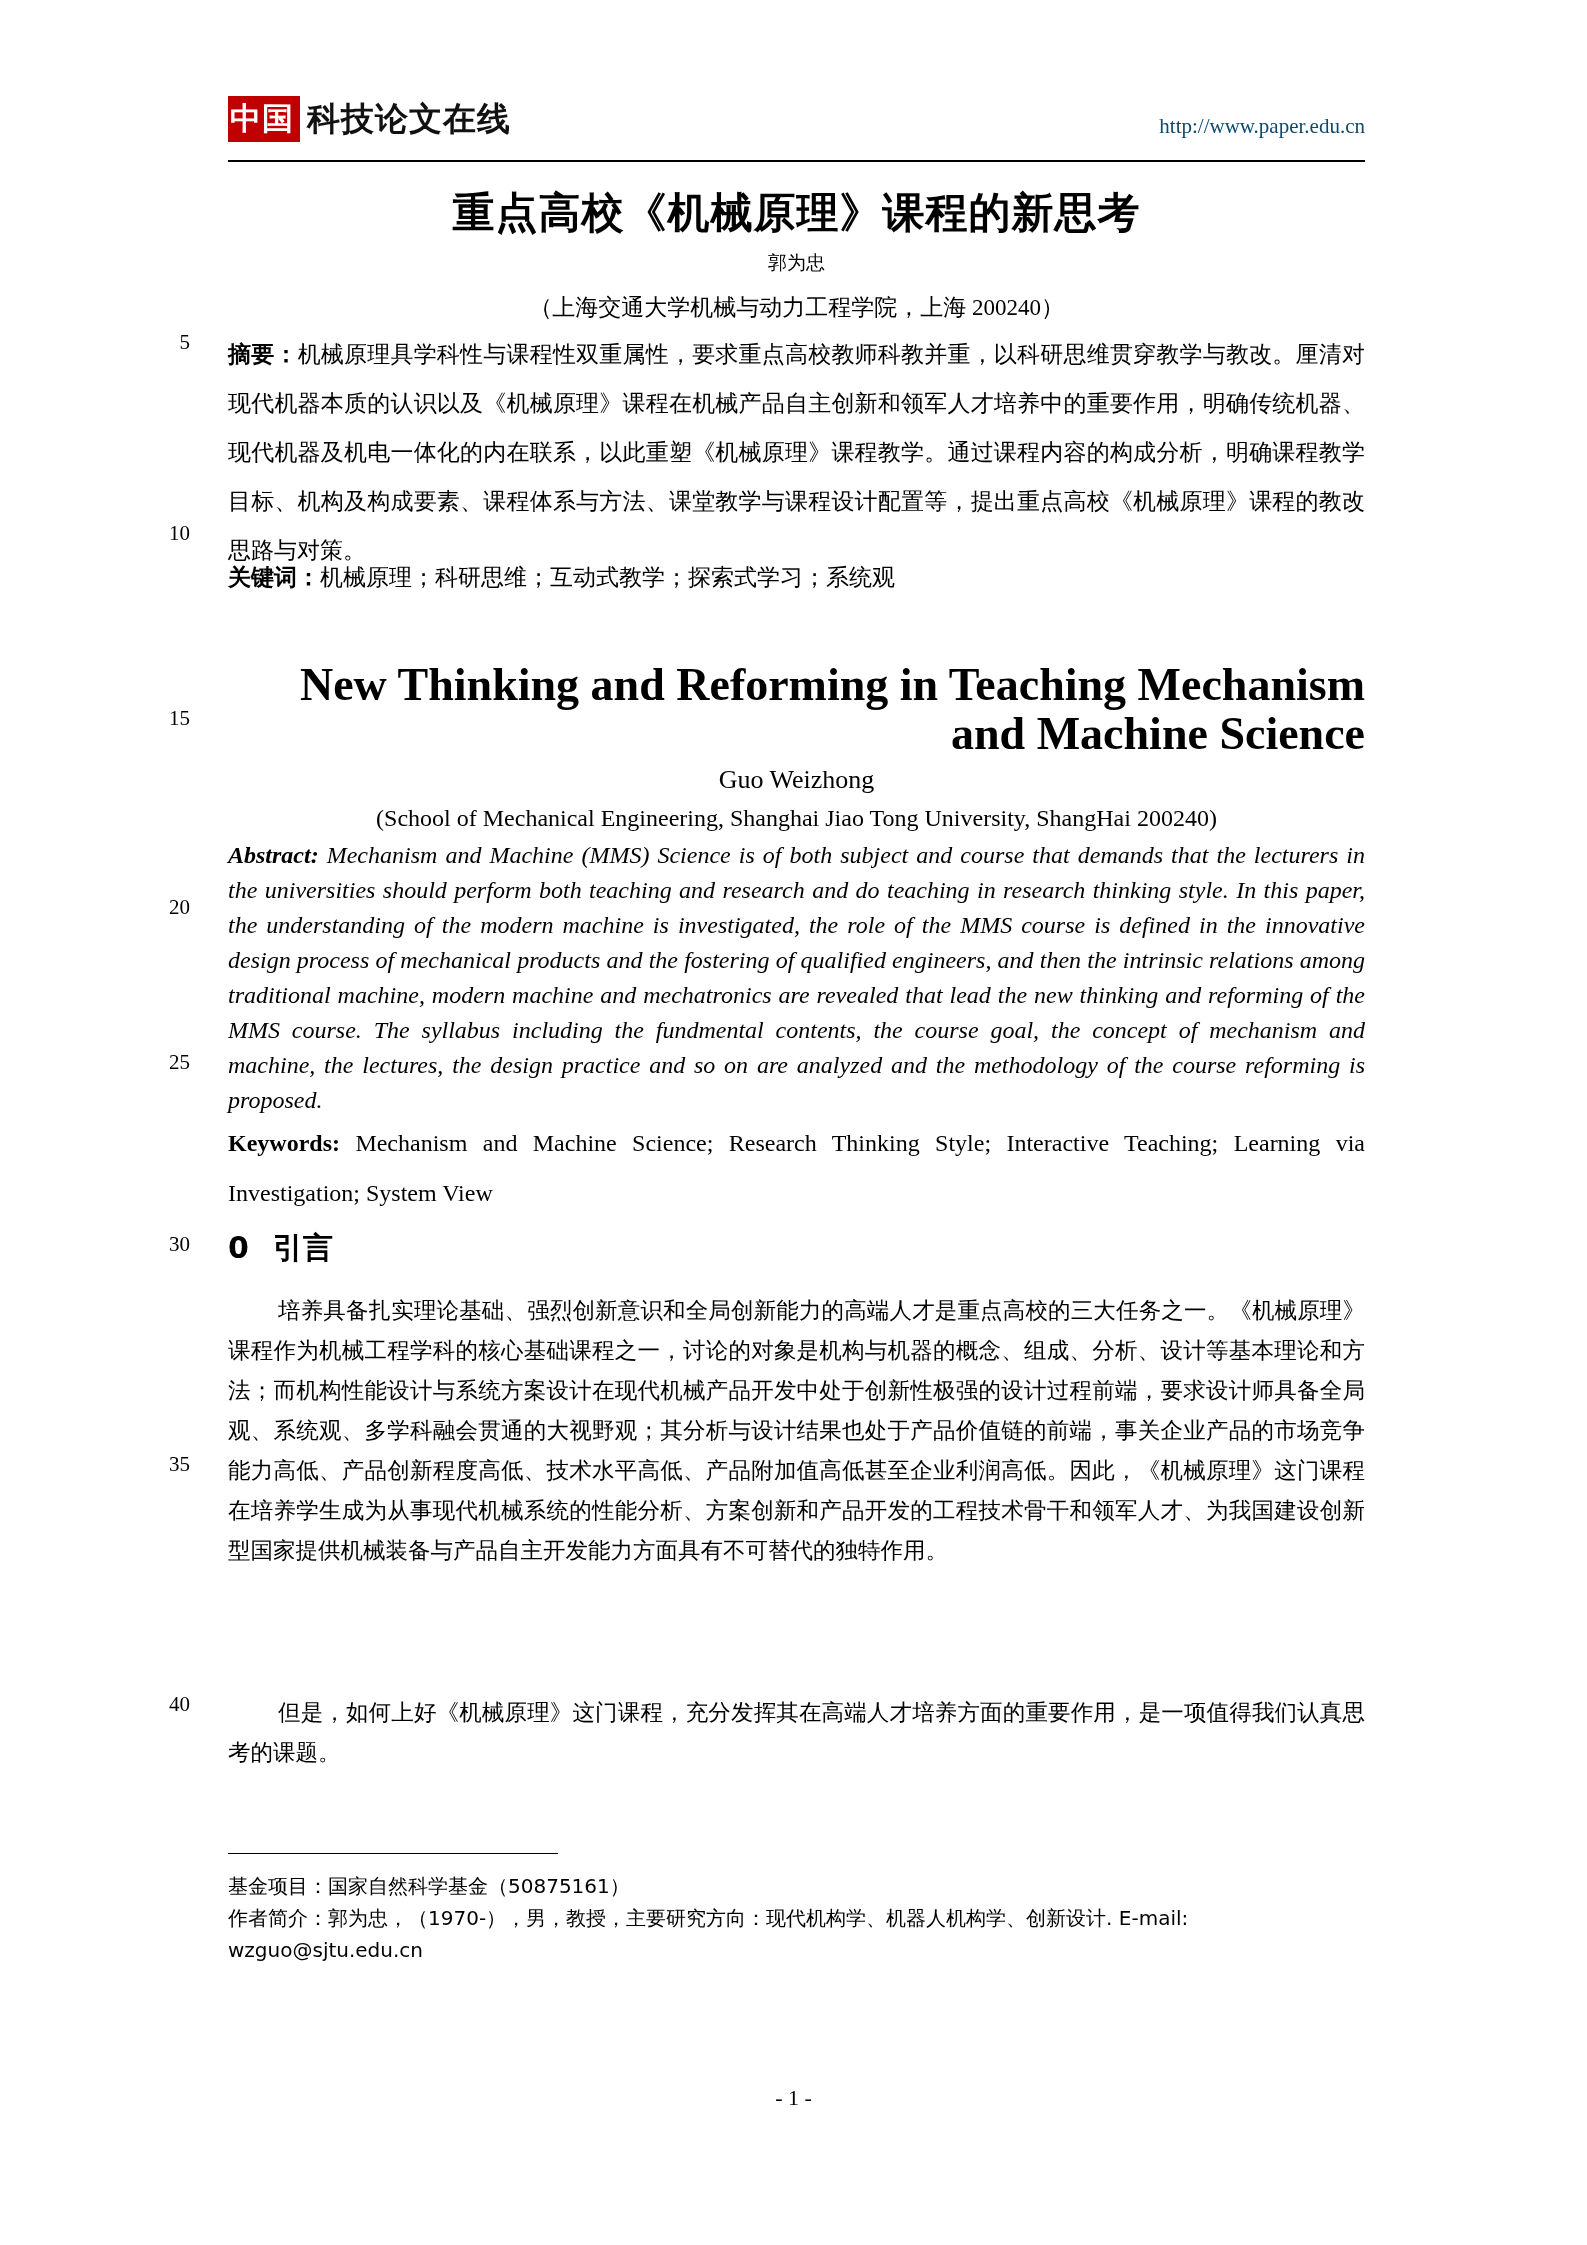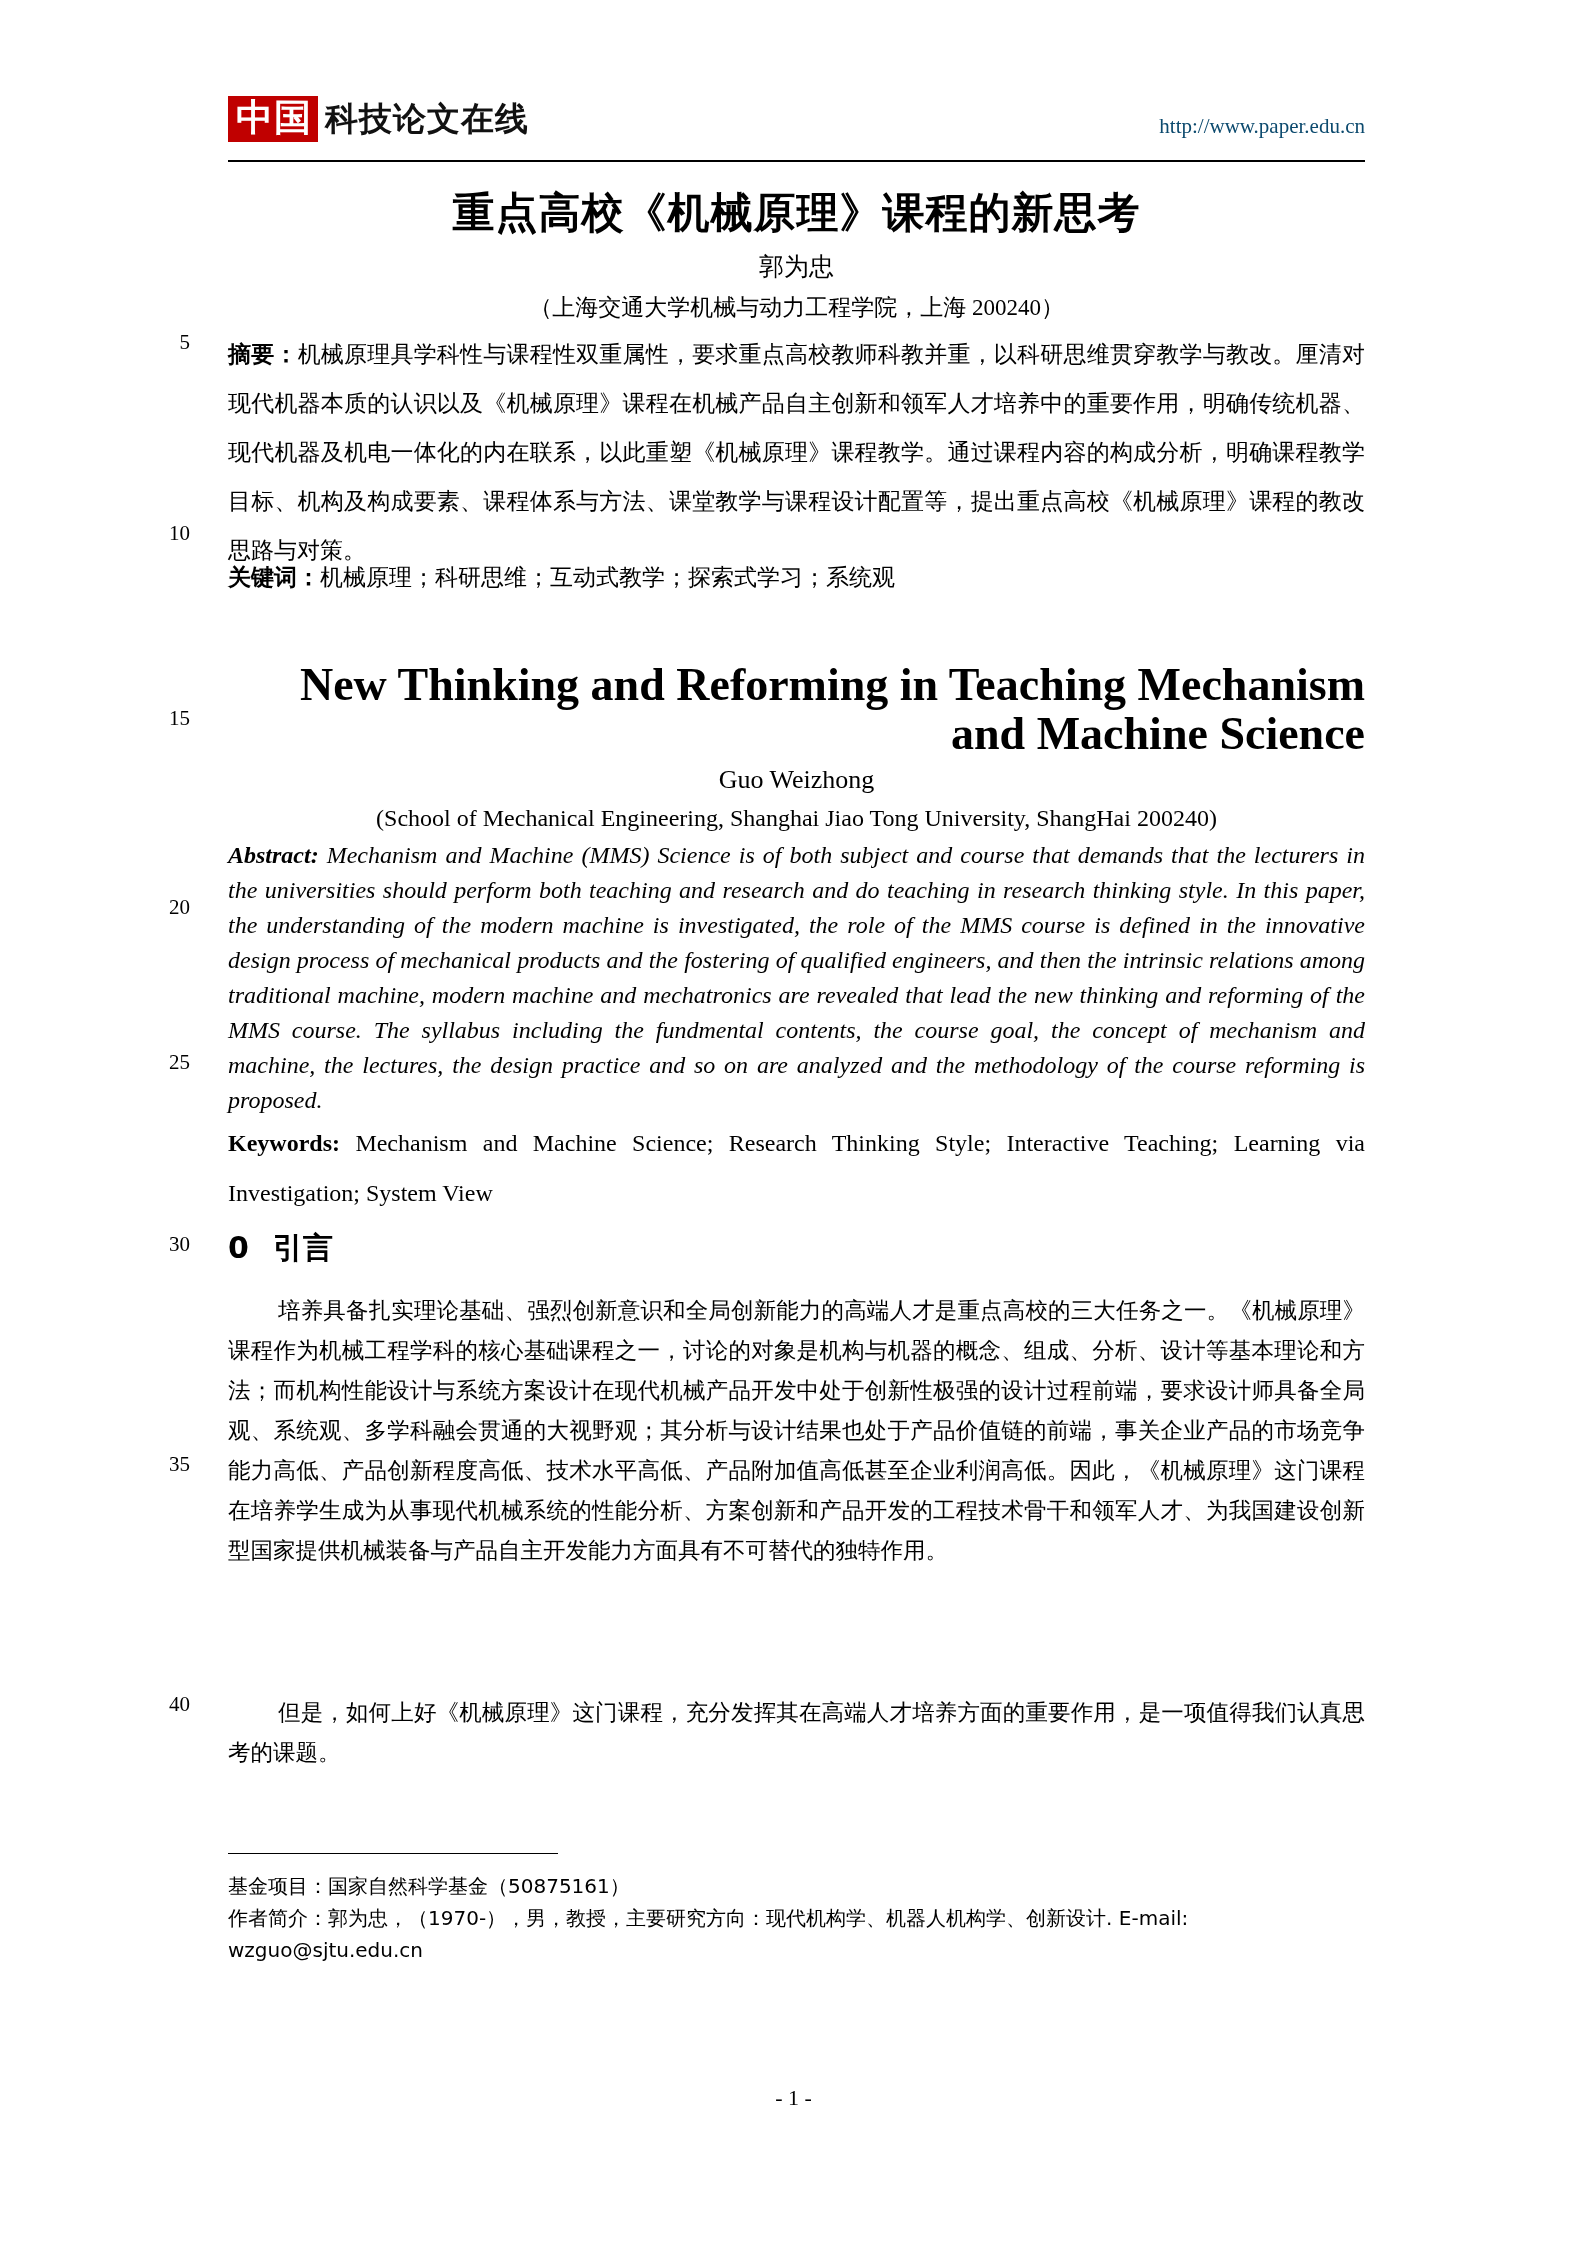--- a/index.html
+++ b/index.html
@@ -34,23 +34,23 @@
     top: 0;
     display: flex;
     align-items: center;
     height: 46px;
   }
   .logo-block {
     background: #c00000;
     color: #ffffff;
     font-family: "DejaVu Sans", sans-serif;
     font-weight: bold;
-    font-size: 37px;
+    font-size: 31px;
     line-height: 40px;
-    padding: 2px 6px 4px 8px;
+    padding: 2px 6px 4px 2px;
     letter-spacing: 1px;
   }
   .logo-text {
     color: #111111;
     font-family: "DejaVu Sans", sans-serif;
     font-weight: bold;
     font-size: 33px;
     line-height: 40px;
     letter-spacing: 1px;
     padding-left: 7px;
@@ -84,21 +84,21 @@
     font-size: 42px;
     letter-spacing: 1px;
     color: #000000;
   }
   .cn-author {
     position: absolute;
     left: 228px;
     top: 250px;
     width: 1137px;
     text-align: center;
-    font-size: 25px;
+    font-size: 19px;
   }
   .cn-affil {
     position: absolute;
     left: 228px;
     top: 292px;
     width: 1137px;
     text-align: center;
     font-size: 23px;
   }
 

